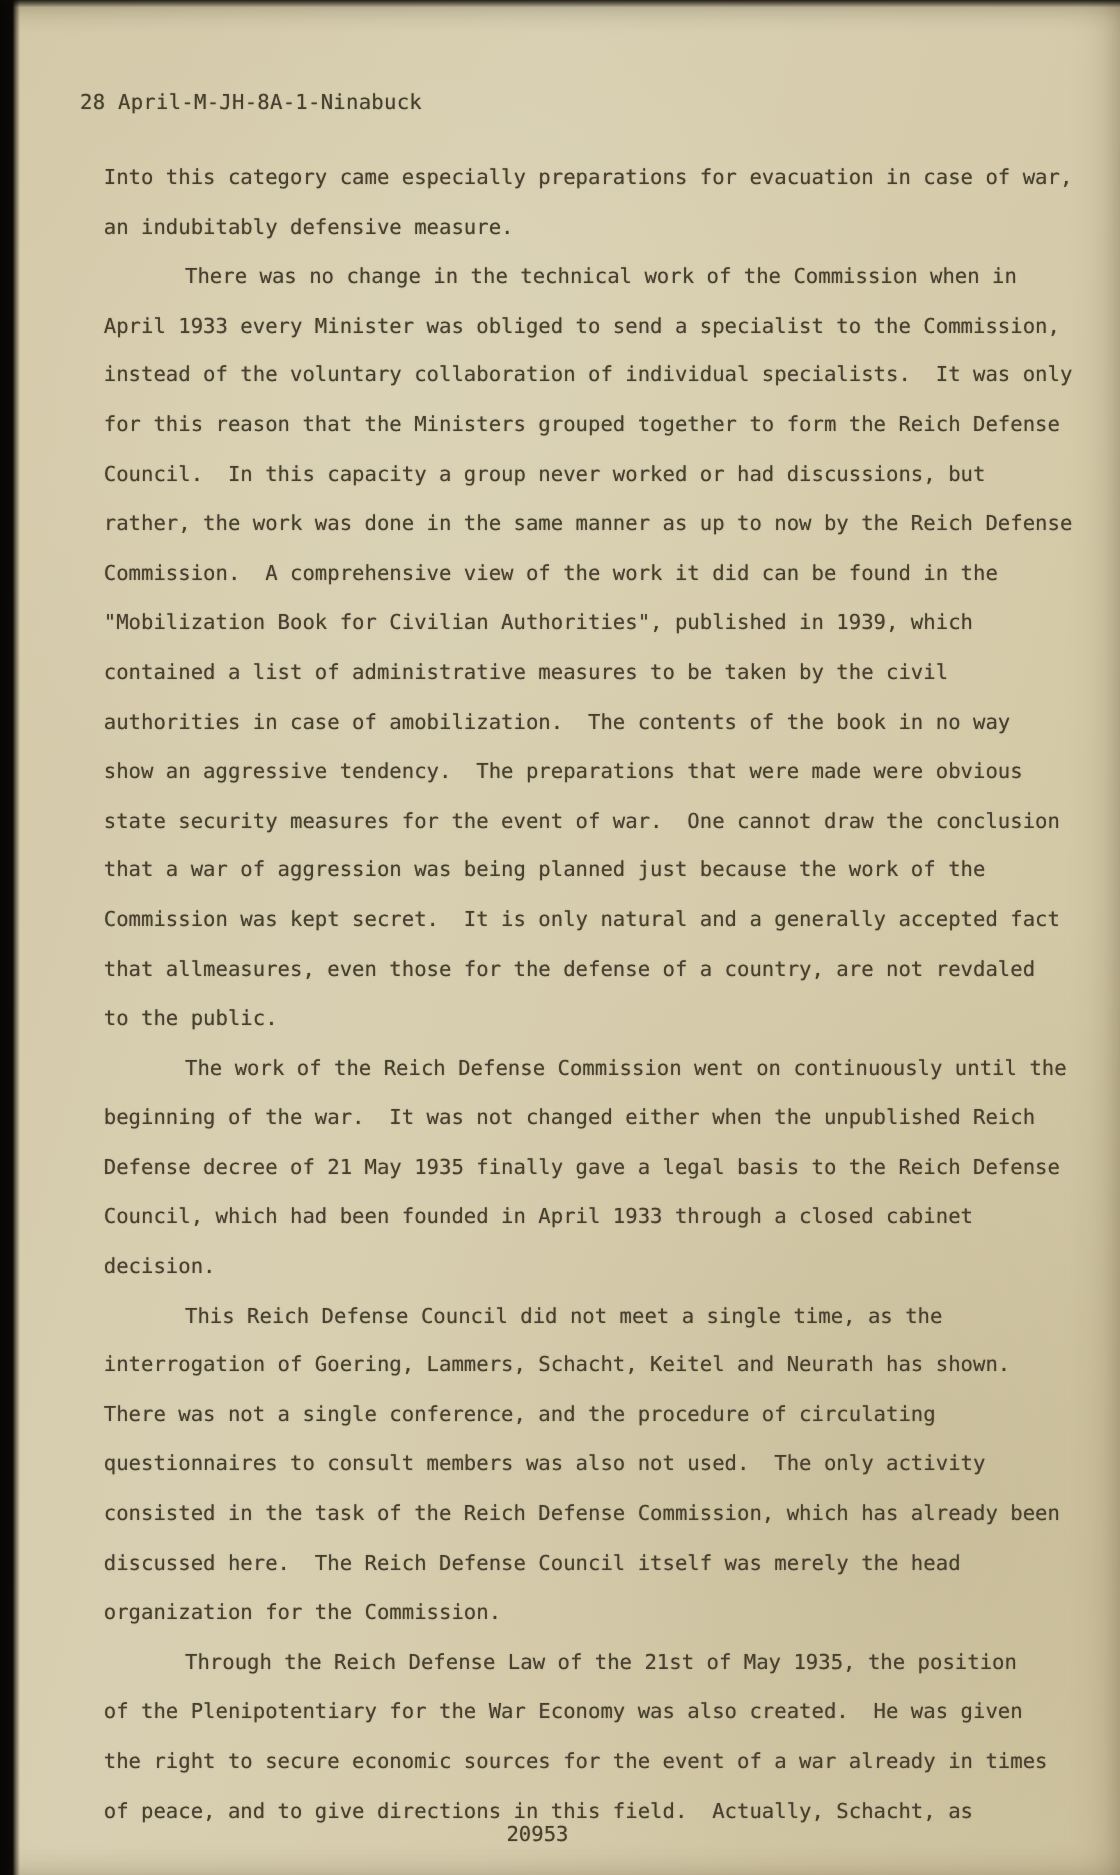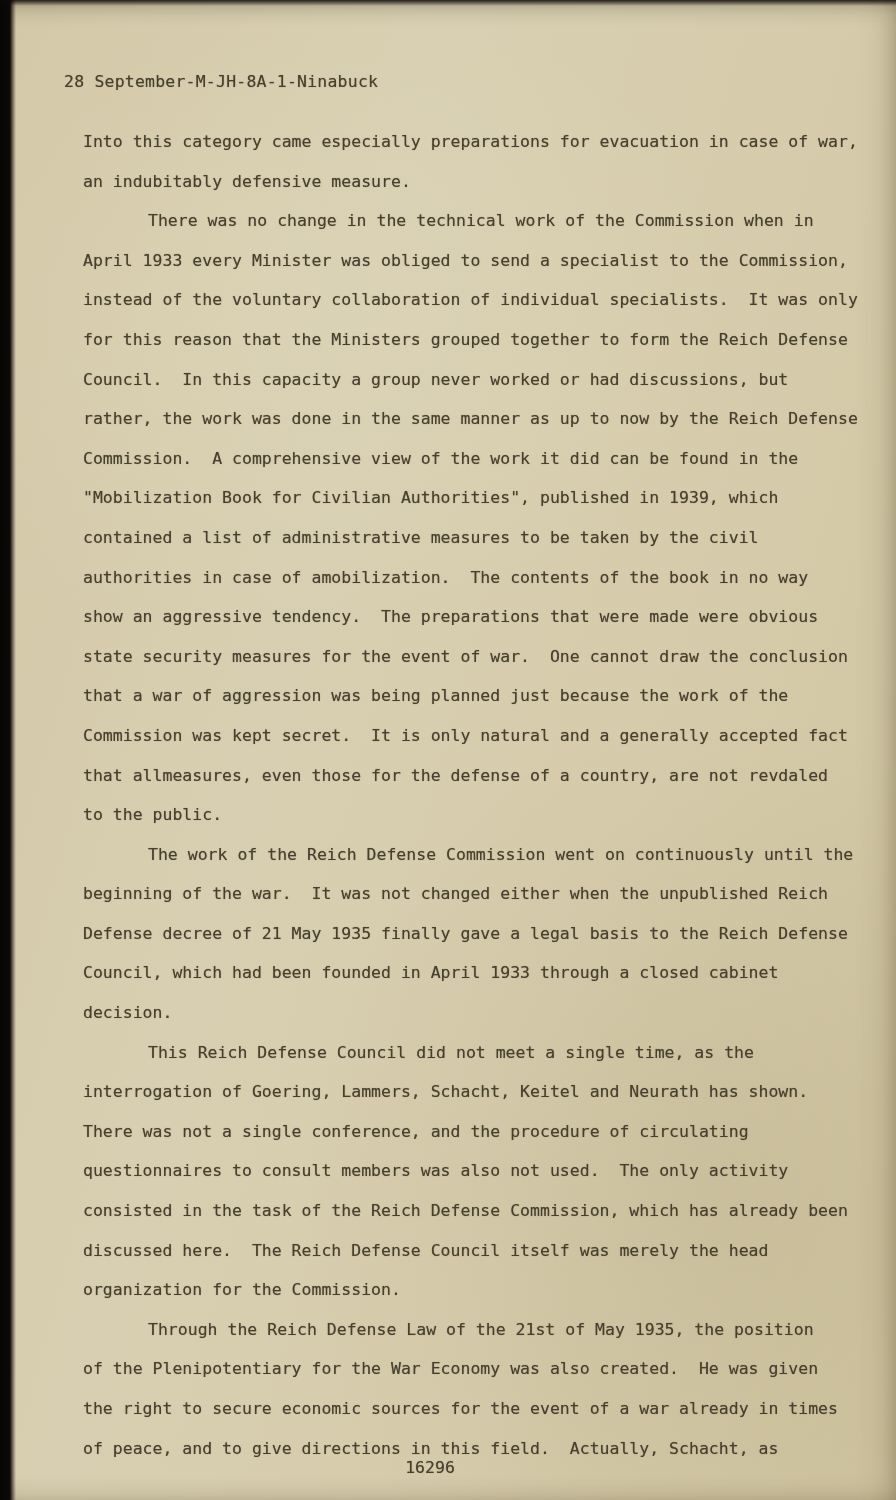--- a/index.html
+++ b/index.html
@@ -45,18 +45,18 @@
     text-align:center; font-size:16.5px;
   }
 </style>
 </head>
 <body>
 
 <div class="page">
   <div class="edge-left"></div>
   <div class="edge-top"></div>
 
-  <div class="header-line typewriter">28 September-M-JH-8A-1-Ninabuck</div>
+  <div class="header-line typewriter">28 April-M-JH-8A-1-Ninabuck</div>
 
   <div class="doc-body typewriter"><div class="line">Into this category came especially preparations for evacuation in case of war,</div><div class="line">an indubitably defensive measure.</div><div class="line indent">There was no change in the technical work of the Commission when in</div><div class="line">April 1933 every Minister was obliged to send a specialist to the Commission,</div><div class="line">instead of the voluntary collaboration of individual specialists.  It was only</div><div class="line">for this reason that the Ministers grouped together to form the Reich Defense</div><div class="line">Council.  In this capacity a group never worked or had discussions, but</div><div class="line">rather, the work was done in the same manner as up to now by the Reich Defense</div><div class="line">Commission.  A comprehensive view of the work it did can be found in the</div><div class="line">"Mobilization Book for Civilian Authorities", published in 1939, which</div><div class="line">contained a list of administrative measures to be taken by the civil</div><div class="line">authorities in case of amobilization.  The contents of the book in no way</div><div class="line">show an aggressive tendency.  The preparations that were made were obvious</div><div class="line">state security measures for the event of war.  One cannot draw the conclusion</div><div class="line">that a war of aggression was being planned just because the work of the</div><div class="line">Commission was kept secret.  It is only natural and a generally accepted fact</div><div class="line">that allmeasures, even those for the defense of a country, are not revdaled</div><div class="line">to the public.</div><div class="line indent">The work of the Reich Defense Commission went on continuously until the</div><div class="line">beginning of the war.  It was not changed either when the unpublished Reich</div><div class="line">Defense decree of 21 May 1935 finally gave a legal basis to the Reich Defense</div><div class="line">Council, which had been founded in April 1933 through a closed cabinet</div><div class="line">decision.</div><div class="line indent">This Reich Defense Council did not meet a single time, as the</div><div class="line">interrogation of Goering, Lammers, Schacht, Keitel and Neurath has shown.</div><div class="line">There was not a single conference, and the procedure of circulating</div><div class="line">questionnaires to consult members was also not used.  The only activity</div><div class="line">consisted in the task of the Reich Defense Commission, which has already been</div><div class="line">discussed here.  The Reich Defense Council itself was merely the head</div><div class="line">organization for the Commission.</div><div class="line indent">Through the Reich Defense Law of the 21st of May 1935, the position</div><div class="line">of the Plenipotentiary for the War Economy was also created.  He was given</div><div class="line">the right to secure economic sources for the event of a war already in times</div><div class="line">of peace, and to give directions in this field.  Actually, Schacht, as</div></div>
 
-  <div class="footer-number typewriter">16296</div>
+  <div class="footer-number typewriter">20953</div>
 </div>
 
 </body></html>

